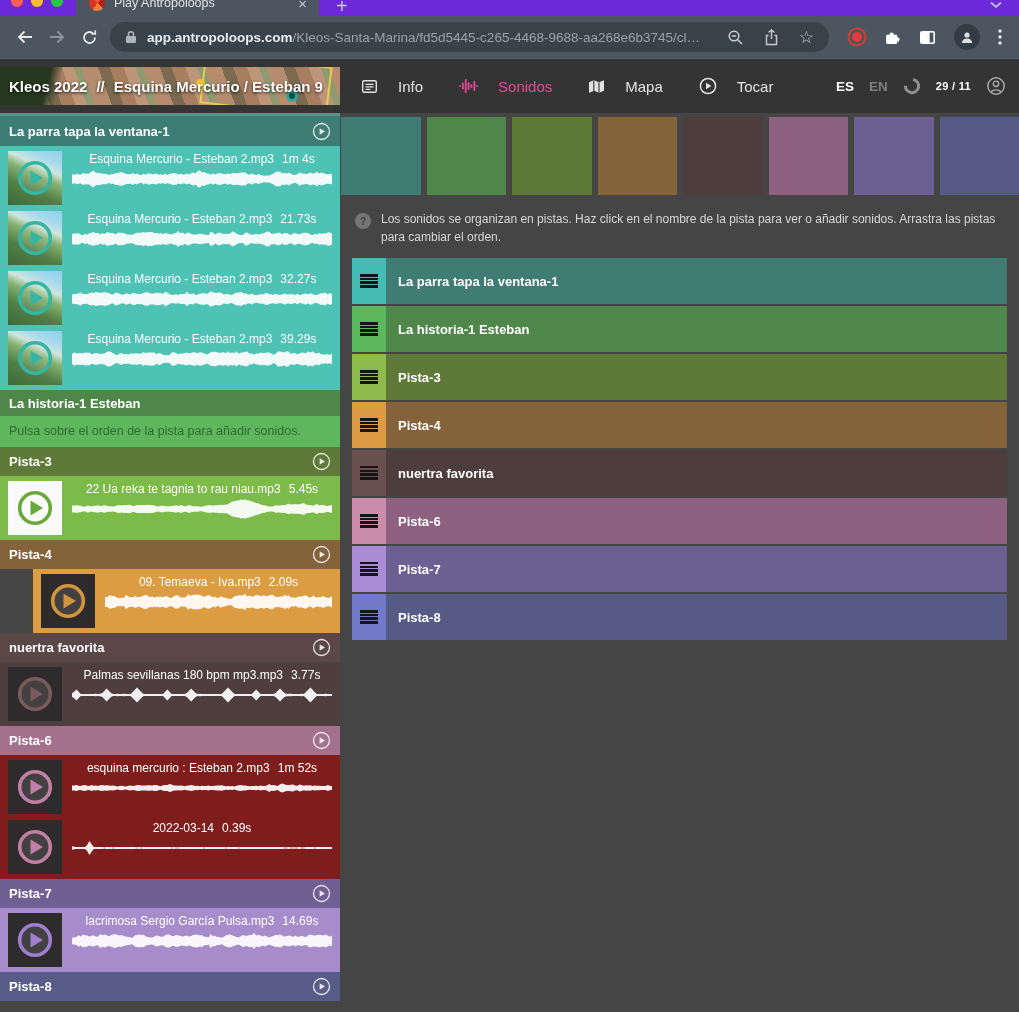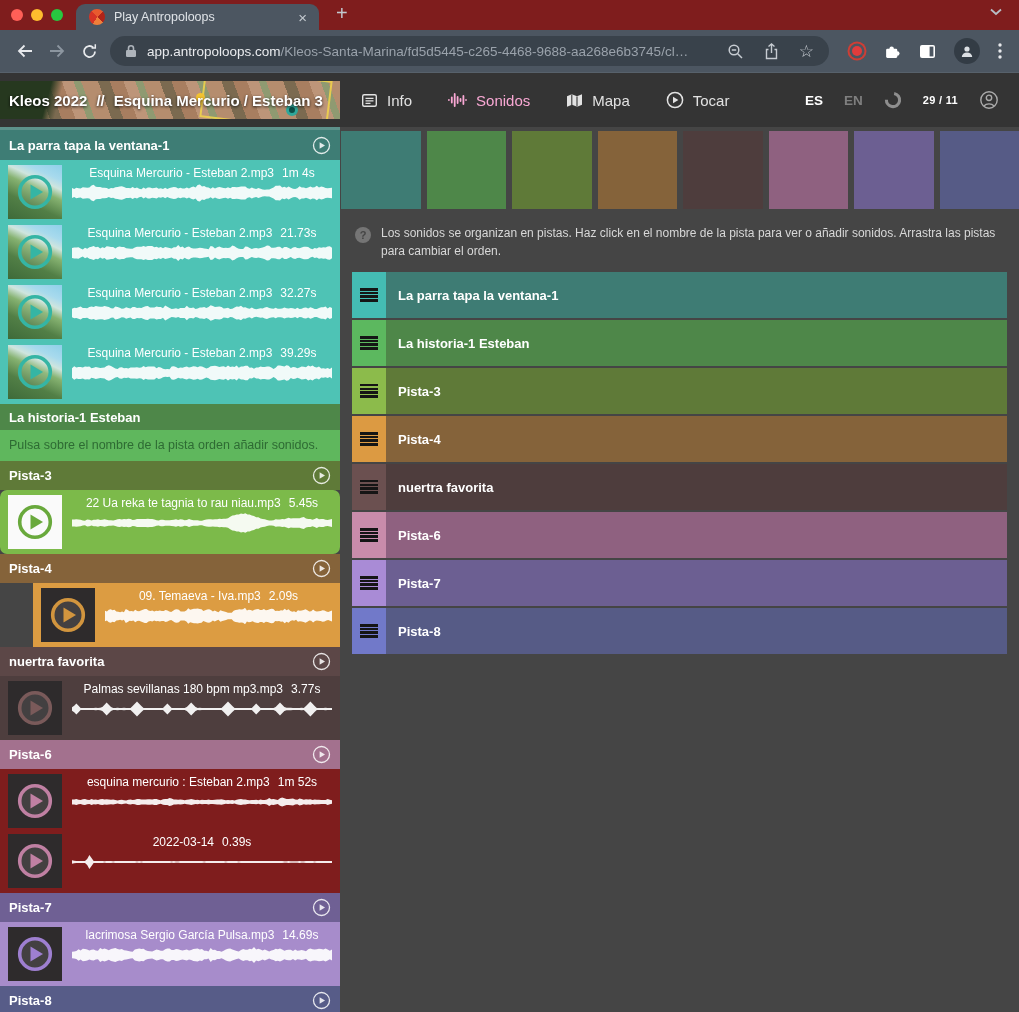--- a/index.html
+++ b/index.html
@@ -1,57 +1,57 @@
 <!DOCTYPE html>
 <html><head>
 <meta charset="utf-8">
 <style>
   *{box-sizing:border-box;margin:0;padding:0}
   html,body{width:1019px;height:1012px;overflow:hidden}
   body{font-family:"Liberation Sans",sans-serif;background:#454545;color:#fff}
 
   
-  .tabstrip{height:30px;background:#7f1d1d;display:flex;align-items:flex-end}
+  .tabstrip{height:16px;background:#6d28d9;display:flex;align-items:flex-end}
   .lights{display:flex;gap:8px;align-items:center;height:30px;padding:0 13px 0 11px}
   .light{width:12px;height:12px;border-radius:50%}
   .light.r{background:#FF5F57}.light.y{background:#FEBC2E}.light.g{background:#28C840}
   .tab{height:26px;width:243px;background:#4C5661;border-radius:9px 9px 0 0;display:flex;align-items:center;padding:0 6px 0 13px;gap:9px}
   .favicon{width:16px;height:16px;flex:none;border-radius:50%;background:conic-gradient(from 210deg,#d63425 0 30%,#e85a2e 30% 55%,#b02318 55% 78%,#ef7f3a 78% 100%)}
   .tab-title{flex:1;font-size:12.5px;color:#DFE3E7;white-space:nowrap;overflow:hidden}
   .tab-close{color:#C3C9CF;font-size:15px;padding:0 6px;line-height:1}
   .newtab{color:#C3C9CF;font-size:20px;line-height:1;padding:0 0 0 17px;align-self:center;margin-top:-4px}
   .tab-chevron{margin-left:auto;align-self:center;margin-top:-6px;padding-right:17px;color:#B7BEC6;display:flex}
 
   .toolbar{height:43px;background:#4C5661;display:flex;align-items:center;padding:0 9px;border-bottom:1px solid #57616B}
   .tb-btn{color:#E8EAED;width:32px;height:32px;display:flex;align-items:center;justify-content:center;flex:none}
   .tb-btn.dim{color:#8C96A0}
   .urlbar{flex:1;min-width:0;height:30px;background:#39424B;border-radius:15px;display:flex;align-items:center;padding:0 15px;gap:10px;margin:0 5px}
   .url{flex:1;min-width:0;font-size:13.5px;white-space:nowrap;overflow:hidden}
-  .domain{color:#E9EBEE;font-weight:400}
+  .domain{color:#E9EBEE;font-weight:700}
   .path{color:#9AA2AB}
   .url-ic{display:flex;align-items:center;gap:20px;color:#C7CCD2}
   .star{font-size:17px;line-height:1;color:#C7CCD2}
   .ext{display:flex;align-items:center;gap:18px;padding:0 8px 0 14px}
   .rec{width:10px;height:10px;flex:none;border-radius:50%;background:#E23C3C;box-shadow:0 0 0 2.5px #4C5661,0 0 0 4.5px #CE3E35;margin:0 4px}
   .avatar{width:26px;height:26px;flex:none;border-radius:50%;background:#333C45;display:flex;align-items:center;justify-content:center}
 
   
   .appheader{height:54px;background:#343434;display:flex;align-items:center}
   .site{width:340px;height:38px;flex:none;position:relative;display:flex;align-items:center;overflow:hidden}
   .site-bg{position:absolute;inset:0;background:
     linear-gradient(105deg,#26381f 0,#26381f 50px,rgba(38,56,31,0) 62px),
     repeating-linear-gradient(70deg,#a87e60 0 13px,#bd9579 13px 24px,#8f9a71 24px 31px,#b58d6e 31px 47px,#7b6a50 47px 58px)}
   .yline{position:absolute;left:202px;top:-8px;width:128px;height:52px;border:2px solid rgba(242,213,74,.85);transform:rotate(7deg)}
   .pin{position:absolute;left:196px;top:12px;width:9px;height:9px;background:#F2C230;border-radius:50%;box-shadow:0 6px 0 -3px #F2C230}
   .geo{position:absolute;left:286px;top:23px;width:12px;height:12px;border:3px solid #2FA79A;border-radius:50%;background:#0d4f48}
   .site-title{position:relative;color:#fff;font-size:15px;font-weight:600;padding-left:9px;display:flex;align-items:center;gap:9px;text-shadow:0 1px 3px rgba(0,0,0,.85);white-space:nowrap}
   .mainnav{display:flex;align-items:center;gap:36px;margin-left:21px;font-size:15px;color:#E2E2E2}
-  .nav-item{display:flex;align-items:center;gap:9px;cursor:default}
-  .nav-item.active{color:#f9a8d4}
-  .hdr-right{margin-left:auto;display:flex;align-items:center;gap:21px;padding-right:20px}
+  .nav-item{display:flex;align-items:center;gap:20px;cursor:default}
+  .nav-item.active{color:#ec4899}
+  .hdr-right{margin-left:auto;display:flex;align-items:center;gap:15px;padding-right:13px}
   .lang-es{font-size:13.5px;font-weight:700}
   .lang-en{font-size:13.5px;font-weight:700;color:#7F7F7F}
   .counter{font-size:11px;font-weight:700;letter-spacing:.3px}
 
   
   .main{display:flex;height:901px;background:#454545;overflow:hidden}
   #sidebar{width:340px;flex:none;overflow:hidden;background:#454545}
   .shead{display:flex;align-items:center;justify-content:space-between;padding:5px 9px;color:#fff;font-size:13px;font-weight:700;min-height:26px}
   .shead.first{padding-top:9px;box-shadow:inset 0 3px 0 rgba(255,255,255,.16)}
   .shead-play{display:flex;opacity:.85}
@@ -165,21 +165,21 @@
 
 <div class="appheader">
   <div class="site">
     <span class="site-bg"></span>
     <span class="yline"></span>
     <span class="pin"></span>
     <span class="geo"></span>
     <span class="site-title">
       <span>Kleos 2022</span>
       <span class="site-sep">//</span>
-      <span>Esquina Mercurio / Esteban 3</span>
+      <span>Esquina Mercurio / Esteban 9</span>
     </span>
   </div>
   <div class="mainnav">
     <span class="nav-item">
       <svg width="17" height="17" viewBox="0 0 17 17" fill="none" stroke="currentColor" stroke-width="1.4">
           <rect x="1.7" y="2.7" width="13.6" height="11.6" rx="1.5"></rect>
           <path d="M4.5 6.3 H12.5 M4.5 8.8 H12.5 M4.5 11.3 H9.5" stroke-width="1.2"></path>
         </svg>
       <span>Info</span>
     </span>
@@ -305,33 +305,33 @@
                 <path d="M0 12 L0.0 7.3 L2.1 5.2 L4.2 6.5 L6.3 5.9 L8.3 6.0 L10.4 6.5 L12.5 5.5 L14.6 5.8 L16.7 5.4 L18.8 7.2 L20.8 6.8 L22.9 6.1 L25.0 6.4 L27.1 7.1 L29.2 6.7 L31.3 6.5 L33.3 5.0 L35.4 4.3 L37.5 5.0 L39.6 6.2 L41.7 7.4 L43.8 8.1 L45.8 6.4 L47.9 6.3 L50.0 7.3 L52.1 7.0 L54.2 7.5 L56.3 6.5 L58.3 6.4 L60.4 6.6 L62.5 6.3 L64.6 6.8 L66.7 6.6 L68.8 4.9 L70.8 6.2 L72.9 5.5 L75.0 5.6 L77.1 5.6 L79.2 5.6 L81.3 7.3 L83.3 6.1 L85.4 6.6 L87.5 7.7 L89.6 8.3 L91.7 7.9 L93.8 8.3 L95.8 5.5 L97.9 5.2 L100.0 6.1 L102.1 7.2 L104.2 6.4 L106.3 6.7 L108.3 6.1 L110.4 5.6 L112.5 6.4 L114.6 6.0 L116.7 5.3 L118.8 5.4 L120.8 6.2 L122.9 5.3 L125.0 5.6 L127.1 6.6 L129.2 7.6 L131.3 6.8 L133.3 5.2 L135.4 4.9 L137.5 4.7 L139.6 5.3 L141.7 5.9 L143.8 5.4 L145.8 5.3 L147.9 6.3 L150.0 4.5 L152.1 5.9 L154.2 5.5 L156.3 6.1 L158.3 4.4 L160.4 6.7 L162.5 5.6 L164.6 5.6 L166.7 4.7 L168.8 4.8 L170.8 6.8 L172.9 6.5 L175.0 7.8 L177.1 6.5 L179.2 6.5 L181.3 5.5 L183.3 6.0 L185.4 5.9 L187.5 5.5 L189.6 5.5 L191.7 6.5 L193.8 7.9 L195.8 6.8 L197.9 4.4 L200.0 4.6 L202.1 5.0 L204.2 5.4 L206.3 4.2 L208.3 4.7 L210.4 7.0 L212.5 5.9 L214.6 6.2 L216.7 7.2 L218.8 6.5 L220.8 5.5 L222.9 5.8 L225.0 6.3 L227.1 4.5 L229.2 5.5 L231.3 4.4 L233.3 6.0 L235.4 6.6 L237.5 5.6 L239.6 7.4 L241.7 7.2 L243.8 7.7 L245.8 6.9 L247.9 8.0 L250.0 6.5 L250.0 17.5 L247.9 16.0 L245.8 17.1 L243.8 16.3 L241.7 16.8 L239.6 16.6 L237.5 18.4 L235.4 17.4 L233.3 18.0 L231.3 19.6 L229.2 18.5 L227.1 19.5 L225.0 17.7 L222.9 18.2 L220.8 18.5 L218.8 17.5 L216.7 16.8 L214.6 17.8 L212.5 18.1 L210.4 17.0 L208.3 19.3 L206.3 19.8 L204.2 18.6 L202.1 19.0 L200.0 19.4 L197.9 19.6 L195.8 17.2 L193.8 16.1 L191.7 17.5 L189.6 18.5 L187.5 18.5 L185.4 18.1 L183.3 18.0 L181.3 18.5 L179.2 17.5 L177.1 17.5 L175.0 16.2 L172.9 17.5 L170.8 17.2 L168.8 19.2 L166.7 19.3 L164.6 18.4 L162.5 18.4 L160.4 17.3 L158.3 19.6 L156.3 17.9 L154.2 18.5 L152.1 18.1 L150.0 19.5 L147.9 17.7 L145.8 18.7 L143.8 18.6 L141.7 18.1 L139.6 18.7 L137.5 19.3 L135.4 19.1 L133.3 18.8 L131.3 17.2 L129.2 16.4 L127.1 17.4 L125.0 18.4 L122.9 18.7 L120.8 17.8 L118.8 18.6 L116.7 18.7 L114.6 18.0 L112.5 17.6 L110.4 18.4 L108.3 17.9 L106.3 17.3 L104.2 17.6 L102.1 16.8 L100.0 17.9 L97.9 18.8 L95.8 18.5 L93.8 15.7 L91.7 16.1 L89.6 15.7 L87.5 16.3 L85.4 17.4 L83.3 17.9 L81.3 16.7 L79.2 18.4 L77.1 18.4 L75.0 18.4 L72.9 18.5 L70.8 17.8 L68.8 19.1 L66.7 17.4 L64.6 17.2 L62.5 17.7 L60.4 17.4 L58.3 17.6 L56.3 17.5 L54.2 16.5 L52.1 17.0 L50.0 16.7 L47.9 17.7 L45.8 17.6 L43.8 15.9 L41.7 16.6 L39.6 17.8 L37.5 19.0 L35.4 19.7 L33.3 19.0 L31.3 17.5 L29.2 17.3 L27.1 16.9 L25.0 17.6 L22.9 17.9 L20.8 17.2 L18.8 16.8 L16.7 18.6 L14.6 18.2 L12.5 18.5 L10.4 17.5 L8.3 18.0 L6.3 18.1 L4.2 17.5 L2.1 18.8 L0.0 16.7 Z" fill="#fff" opacity="0.92"></path>
               </svg>
             </div>
           </div>
         </div>
       </div>
       <div class="section">
         <div class="shead" style="background: rgb(78, 135, 73);">
           <span class="shead-label">La historia-1 Esteban</span>
         </div>
-        <div class="hint" style="background: rgb(95, 183, 93); color: rgb(46, 107, 51);">Pulsa sobre el nombre de la pista orden añadir sonidos.</div>
+        <div class="hint" style="background: rgb(95, 183, 93); color: rgb(46, 107, 51);">Pulsa sobre el orden de la pista para añadir sonidos.</div>
       </div>
       <div class="section">
         <div class="shead" style="background: rgb(95, 122, 56);">
           <span class="shead-label">Pista-3</span>
           <span class="shead-play">
             <svg width="19" height="19" viewBox="0 0 19 19">
               <circle cx="9.5" cy="9.5" r="8" fill="none" stroke="#fff" stroke-width="1.3"></circle>
               <path d="M7.6 6.2 L13 9.5 L7.6 12.8 Z" fill="#fff"></path>
             </svg>
           </span>
         </div>
-        <div class="clips" style="background: rgb(124, 186, 74); border-radius: 7px;">
+        <div class="clips" style="background: rgb(124, 186, 74);">
           <div class="clip">
             <div class="thumb white">
               <svg width="38" height="38" viewBox="0 0 38 38">
                 <circle cx="19" cy="19" r="15.3" fill="rgba(255,255,255,.10)" stroke="#69A93C" stroke-width="3.6"></circle>
                 <path d="M14.5 11.5 L27 19 L14.5 26.5 Z" fill="#69A93C"></path>
               </svg>
             </div>
             <div class="cbody">
               <div class="crow">
                 <span class="file">22 Ua reka te tagnia to rau niau.mp3</span>

